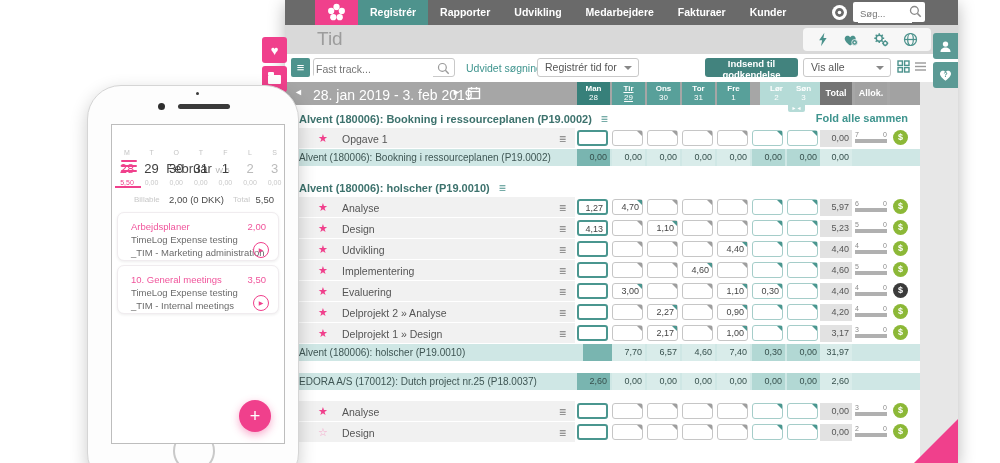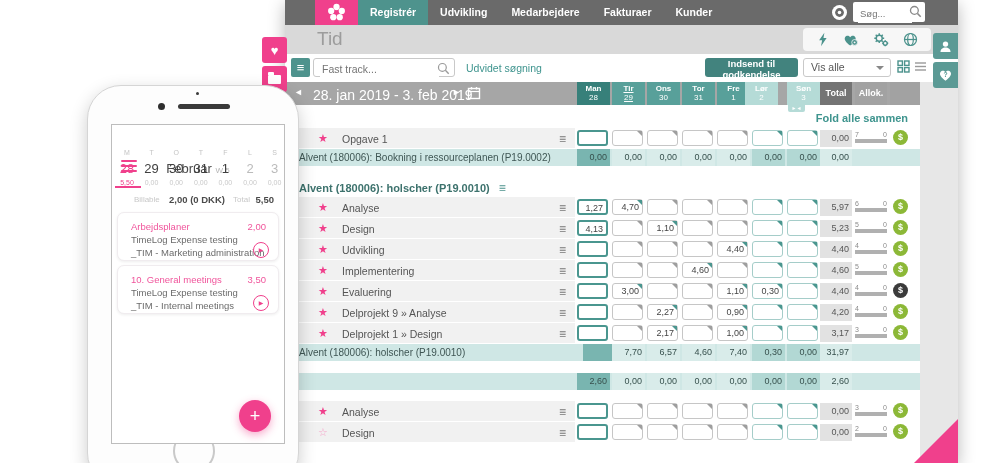--- a/index.html
+++ b/index.html
@@ -27,21 +27,21 @@
   #page-title{position:absolute;left:32px;top:3px;font-size:19px;color:#9c9c9c}
   .quick-pill{position:absolute;left:518px;top:3px;width:128px;height:23px;background:#f7f7f7;border-radius:4px;
         display:flex;align-items:center;justify-content:space-around;padding:0 6px;box-sizing:border-box}
   .quick-pill span{display:inline-flex;cursor:pointer}
 
   .toolbar{position:absolute;left:0;top:54px;width:100%;height:28px;background:#fff}
   .ft-burger{position:absolute;left:6px;top:4px;width:19px;height:19px;background:#4e938d;border:0;border-radius:2px;
         color:#fff;font-size:13px;line-height:17px;text-align:center;cursor:pointer;padding:0}
   .ft-input{position:absolute;left:28px;top:4px;width:142px;height:19px;border:1px solid #c9c9c9;border-radius:3px;
         box-sizing:border-box;background:#fff}
-  .ft-input input{border:0;outline:0;width:115px;height:15px;margin:1px 0 0 6px;font-size:10.5px;color:#666;
+  .ft-input input{border:0;outline:0;width:115px;height:15px;margin:1px 0 0 0;font-size:10.5px;color:#666;
         font-family:"Liberation Sans",sans-serif}
   .ft-input svg{position:absolute;right:4px;top:3px}
   .adv-link{position:absolute;left:181px;top:8px;font-size:10.5px;color:#3e948e;cursor:pointer}
   .select{position:absolute;top:4px;height:19px;border:1px solid #c9c9c9;border-radius:3px;background:#fff;
         font-size:10.5px;color:#555;line-height:17px;padding-left:7px;box-sizing:border-box;cursor:pointer}
   .select .caret{position:absolute;right:6px;top:7px;width:0;height:0;
         border-left:4px solid transparent;border-right:4px solid transparent;border-top:4px solid #888}
   .sel-register{left:252px;width:102px}
   .sel-visalle{left:518px;width:88px}
   .submit-btn{position:absolute;left:420px;top:4px;width:93px;height:19px;background:#42837e;border:0;border-radius:3px;
@@ -131,21 +131,21 @@
   .p-title .wk{font-size:8px;color:#b5b5b5}
   .p-day{position:absolute;width:22px;text-align:center;cursor:pointer}
   .p-day .lt{font-size:7px;color:#c4c4c4;line-height:8px}
   .p-day .nm{font-size:13px;color:#3f3f3f;line-height:17px;margin-top:3px}
   .p-day .vl{font-size:7px;color:#c9c9c9;line-height:8px;margin-top:2px}
   .p-day.active .nm,.p-day.active .vl{color:#f0408c}
   .p-day.muted .nm{color:#bbbbbb}
   .p-underline{position:absolute;left:3px;top:61px;width:26px;height:2px;background:#f0408c}
   .p-bill{position:absolute;left:0;top:70px;width:100%;font-size:8px}
   .p-bill .lbl{color:#c8c8c8}
-  .p-bill .v{color:#4a4a4a;font-weight:bold;font-size:9.5px}
+  .p-bill .v{color:#4a4a4a;font-weight:normal;font-size:9.5px}
   .p-card{position:absolute;left:5px;width:160px;height:47px;border:1px solid #f0ecef;border-radius:7px;
         background:#fff;box-shadow:0 1px 3px rgba(0,0,0,.07)}
   .p-card .t{position:absolute;left:13px;top:8px;font-size:9.5px;color:#f0549b}
   .p-card .h{position:absolute;right:12px;top:8px;font-size:9.5px;color:#f0549b}
   .p-card .l1{position:absolute;left:13px;top:21px;font-size:9.5px;color:#6b6b6b}
   .p-card .l2{position:absolute;left:13px;top:34px;font-size:9.5px;color:#6b6b6b}
   .p-play{position:absolute;right:9px;top:29px;width:14px;height:14px;border:1.5px solid #f0408c;border-radius:50%;
         color:#f0408c;font-size:6px;text-align:center;line-height:14px;cursor:pointer}
   .p-fab{position:absolute;left:127px;top:275px;width:32px;height:32px;border-radius:50%;background:#f0408c;border:0;
         color:#fff;font-size:18px;line-height:30px;text-align:center;cursor:pointer;box-shadow:0 3px 8px rgba(240,64,140,.45);padding:0}
@@ -165,20 +165,21 @@
               <circle cx="15.6" cy="8.3" r="3.3"></circle>
             <circle cx="13.4" cy="14.9" r="3.3"></circle>
               <circle cx="6.6" cy="14.9" r="3.3"></circle>
             <circle cx="4.4" cy="8.3" r="3.3"></circle>
           </g>
             <circle cx="10" cy="9.8" r="2" fill="#f0408c"></circle>
         </svg>
       </div>
       <div id="nav-items">
           <div class="nav-item active">Registrér</div>
+          <div class="nav-item">Rapporter</div>
           <div class="nav-item">Udvikling</div>
           <div class="nav-item">Medarbejdere</div>
           <div class="nav-item">Fakturaer</div>
           <div class="nav-item">Kunder</div>
         </div>
       <div class="nav-target">
         <svg width="17" height="17" viewBox="0 0 17 17">
           <circle cx="8.5" cy="8.5" r="7.5" fill="#ffffff"></circle>
           <circle cx="8.5" cy="8.5" r="4.4" fill="#6a6a6a"></circle>
           <circle cx="8.5" cy="8.5" r="1.8" fill="#ffffff"></circle>
@@ -233,20 +234,24 @@
     <div class="toolbar">
       <button class="ft-burger">≡</button>
       <div class="ft-input">
         <input placeholder="Fast track..." style="">
         <svg width="13" height="13" viewBox="0 0 14 14">
           <circle cx="5.8" cy="5.8" r="4.2" fill="none" stroke="#9a9a9a" stroke-width="1.3"></circle>
           <line x1="9" y1="9" x2="12.6" y2="12.6" stroke="#9a9a9a" stroke-width="1.5"></line>
         </svg>
       </div>
       <span class="adv-link">Udvidet søgning</span>
+      <div class="select sel-register">
+        <span>Registrér tid for</span>
+        <span class="caret"></span>
+      </div>
       <button class="submit-btn">Indsend til godkendelse</button>
       <div class="select sel-visalle">
         <span>Vis alle</span>
         <span class="caret"></span>
       </div>
       <span class="icon-grid">
         <svg width="13" height="13" viewBox="0 0 13 13">
           <g fill="none" stroke="#4b928c" stroke-width="1.4">
             <rect x="1" y="1" width="4.4" height="4.4"></rect>
               <rect x="7.6" y="1" width="4.4" height="4.4"></rect>
@@ -294,36 +299,37 @@
           <div class="dd">30</div>
         </div>
         <div class="day-tile dh-wd" style="left: 397px;">
           <div class="dn">Tor</div>
           <div class="dd">31</div>
         </div>
         <div class="day-tile dh-wd" style="left: 432px;">
           <div class="dn">Fre</div>
           <div class="dd">1</div>
         </div>
-        <div class="day-tile dh-we" style="left: 460px;">
+        <div class="day-tile dh-we" style="left: 475px;">
           <div class="dn">Lør</div>
           <div class="dd">2</div>
         </div>
         <div class="day-tile dh-we" style="left: 502px;">
           <div class="dn">Søn</div>
           <div class="dd">3</div>
         </div>
       </div>
     <div class="hdr-tile hdr-total">Total</div>
     <div class="hdr-tile hdr-alloc">Allok.</div>
     <div class="hdr-tile hdr-blank"></div>
     <div class="weekend-tab">►◄</div>
 
     <div id="grid-body">
         <div class="grp-header">
+          <span class="grp-title">Alvent (180006): Bookning i ressourceplanen (P19.0002)<span class="grp-burger">≡</span></span>
           <span class="fold-link">Fold alle sammen</span>
         </div>
         <div class="task-row">
           <div class="task-strip"></div>
           <span class="star">★</span>
           <span class="task-label">Opgave 1</span>
           <span class="row-burger">≡</span>
           <div class="cell man" style="left: 292px;"></div>
           <div class="cell" style="left: 327px;">
             <span class="corner gray"></span>
@@ -545,21 +551,21 @@
               <span>4</span>
               <span>0</span>
             </div>
             <div class="bar"></div>
           </div>
           <div class="coin dark">$</div>
         </div>
         <div class="task-row">
           <div class="task-strip"></div>
           <span class="star">★</span>
-          <span class="task-label">Delprojekt 9 » Analyse</span>
+          <span class="task-label">Delprojekt 2 » Analyse</span>
           <span class="row-burger">≡</span>
           <div class="cell man" style="left: 292px;"></div>
           <div class="cell" style="left: 327px;">
             <span class="corner gray"></span>
           </div>
           <div class="cell" style="left: 362px;">
             <span class="corner teal"></span>
             <span class="val">2,27</span>
           </div>
           <div class="cell" style="left: 397px;">
@@ -627,20 +633,21 @@
           <div class="sum-cell sum-mid" style="left: 327px; width: 33px;">7,70</div>
           <div class="sum-cell sum-mid" style="left: 362px; width: 33px;">6,57</div>
           <div class="sum-cell sum-mid" style="left: 397px; width: 33px;">4,60</div>
           <div class="sum-cell sum-mid" style="left: 432px; width: 33px;">7,40</div>
           <div class="sum-cell sum-we" style="left: 467px; width: 33px;">0,30</div>
           <div class="sum-cell sum-we" style="left: 502px; width: 33px;">0,00</div>
           <div class="sum-cell sum-mid" style="left: 535px; width: 32px;">31,97</div>
         </div>
         <div class="grp-spacer"></div>
         <div class="sum-row">
+          <span class="sum-label">EDORA A/S (170012): Dutch project nr.25 (P18.0037)</span>
           <div class="sum-cell sum-c0" style="left: 292px; width: 33px;">2,60</div>
           <div class="sum-cell sum-mid" style="left: 327px; width: 33px;">0,00</div>
           <div class="sum-cell sum-mid" style="left: 362px; width: 33px;">0,00</div>
           <div class="sum-cell sum-mid" style="left: 397px; width: 33px;">0,00</div>
           <div class="sum-cell sum-mid" style="left: 432px; width: 33px;">0,00</div>
           <div class="sum-cell sum-we" style="left: 467px; width: 33px;">0,00</div>
           <div class="sum-cell sum-we" style="left: 502px; width: 33px;">0,00</div>
           <div class="sum-cell sum-mid" style="left: 535px; width: 32px;">2,60</div>
         </div>
         <div class="grp-spacer"></div>

